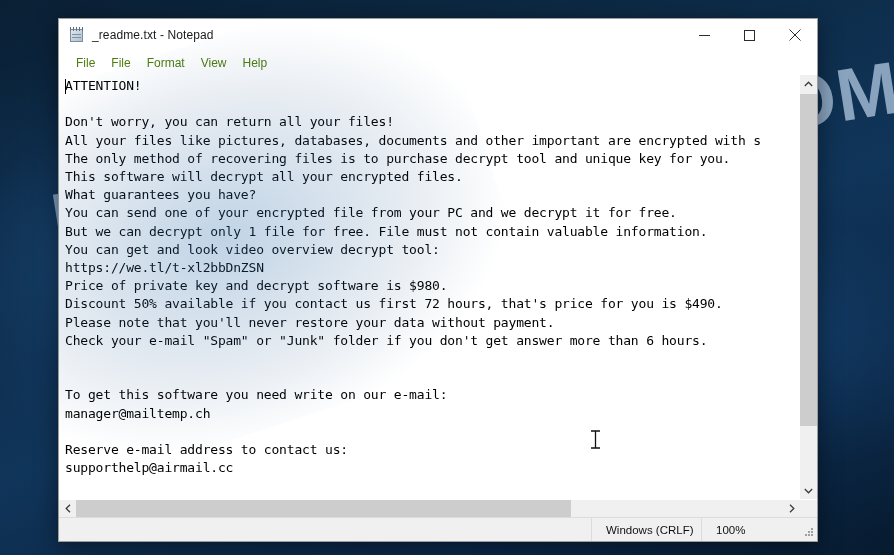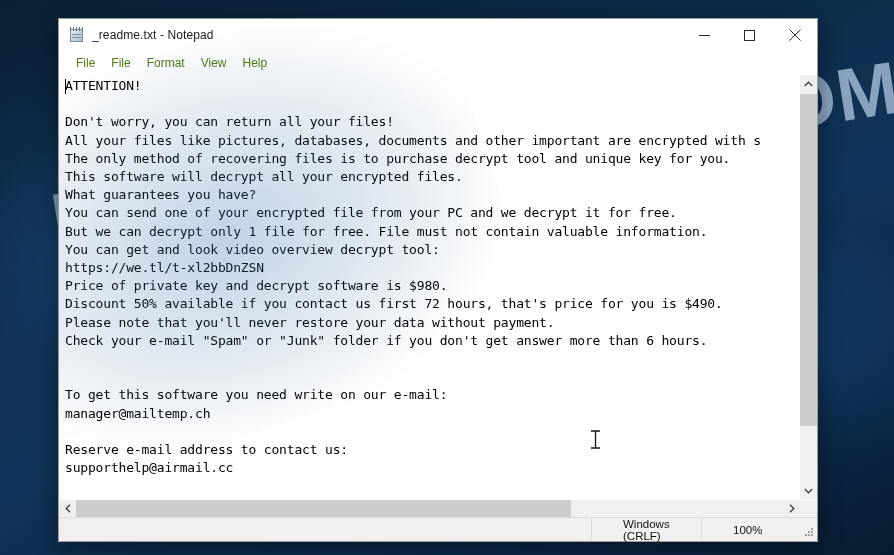--- a/index.html
+++ b/index.html
@@ -277,21 +277,21 @@
     font-size: 11.5px;
     color: #111111;
     user-select: none;
     position: relative;
   }
   #status-spacer { flex: 1 1 auto; }
   .status-cell {
     display: flex;
     align-items: center;
     border-left: 1px solid #dcdcdc;
-    padding-left: 31px;
+    padding-left: 14px;
     box-sizing: border-box;
   }
   #status-eol { width: 110px; }
   #status-pos  { width: 120px; }
   #status-zoom { width: 116px; }
   #resize-grip {
     position: absolute;
     right: 3px;
     bottom: 3px;
     width: 12px;

